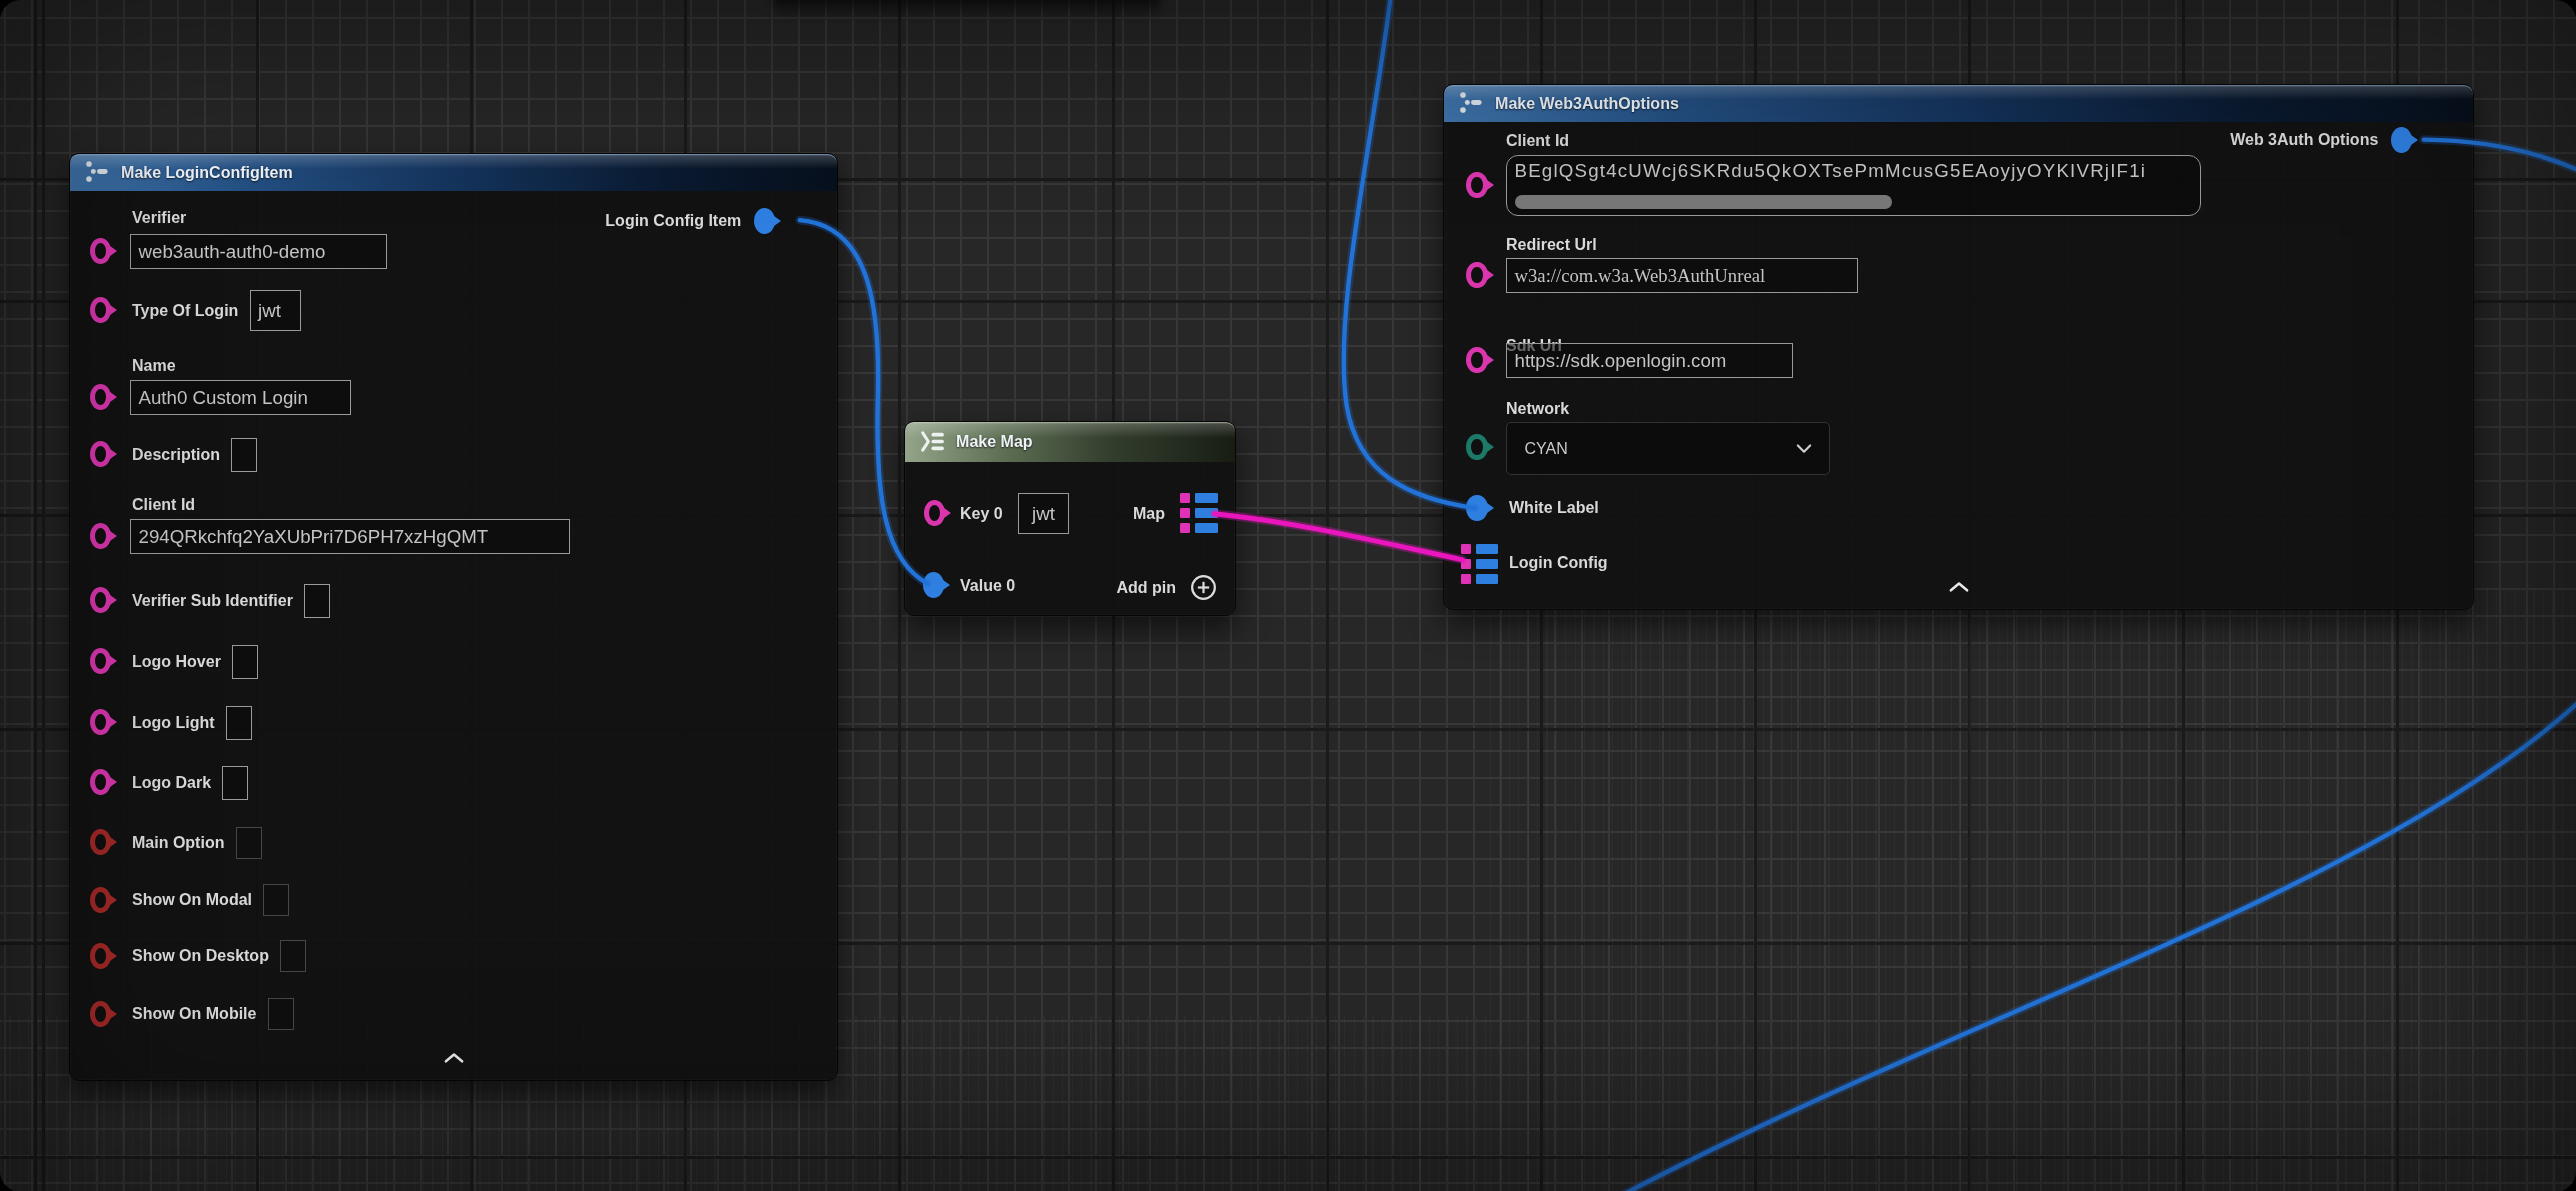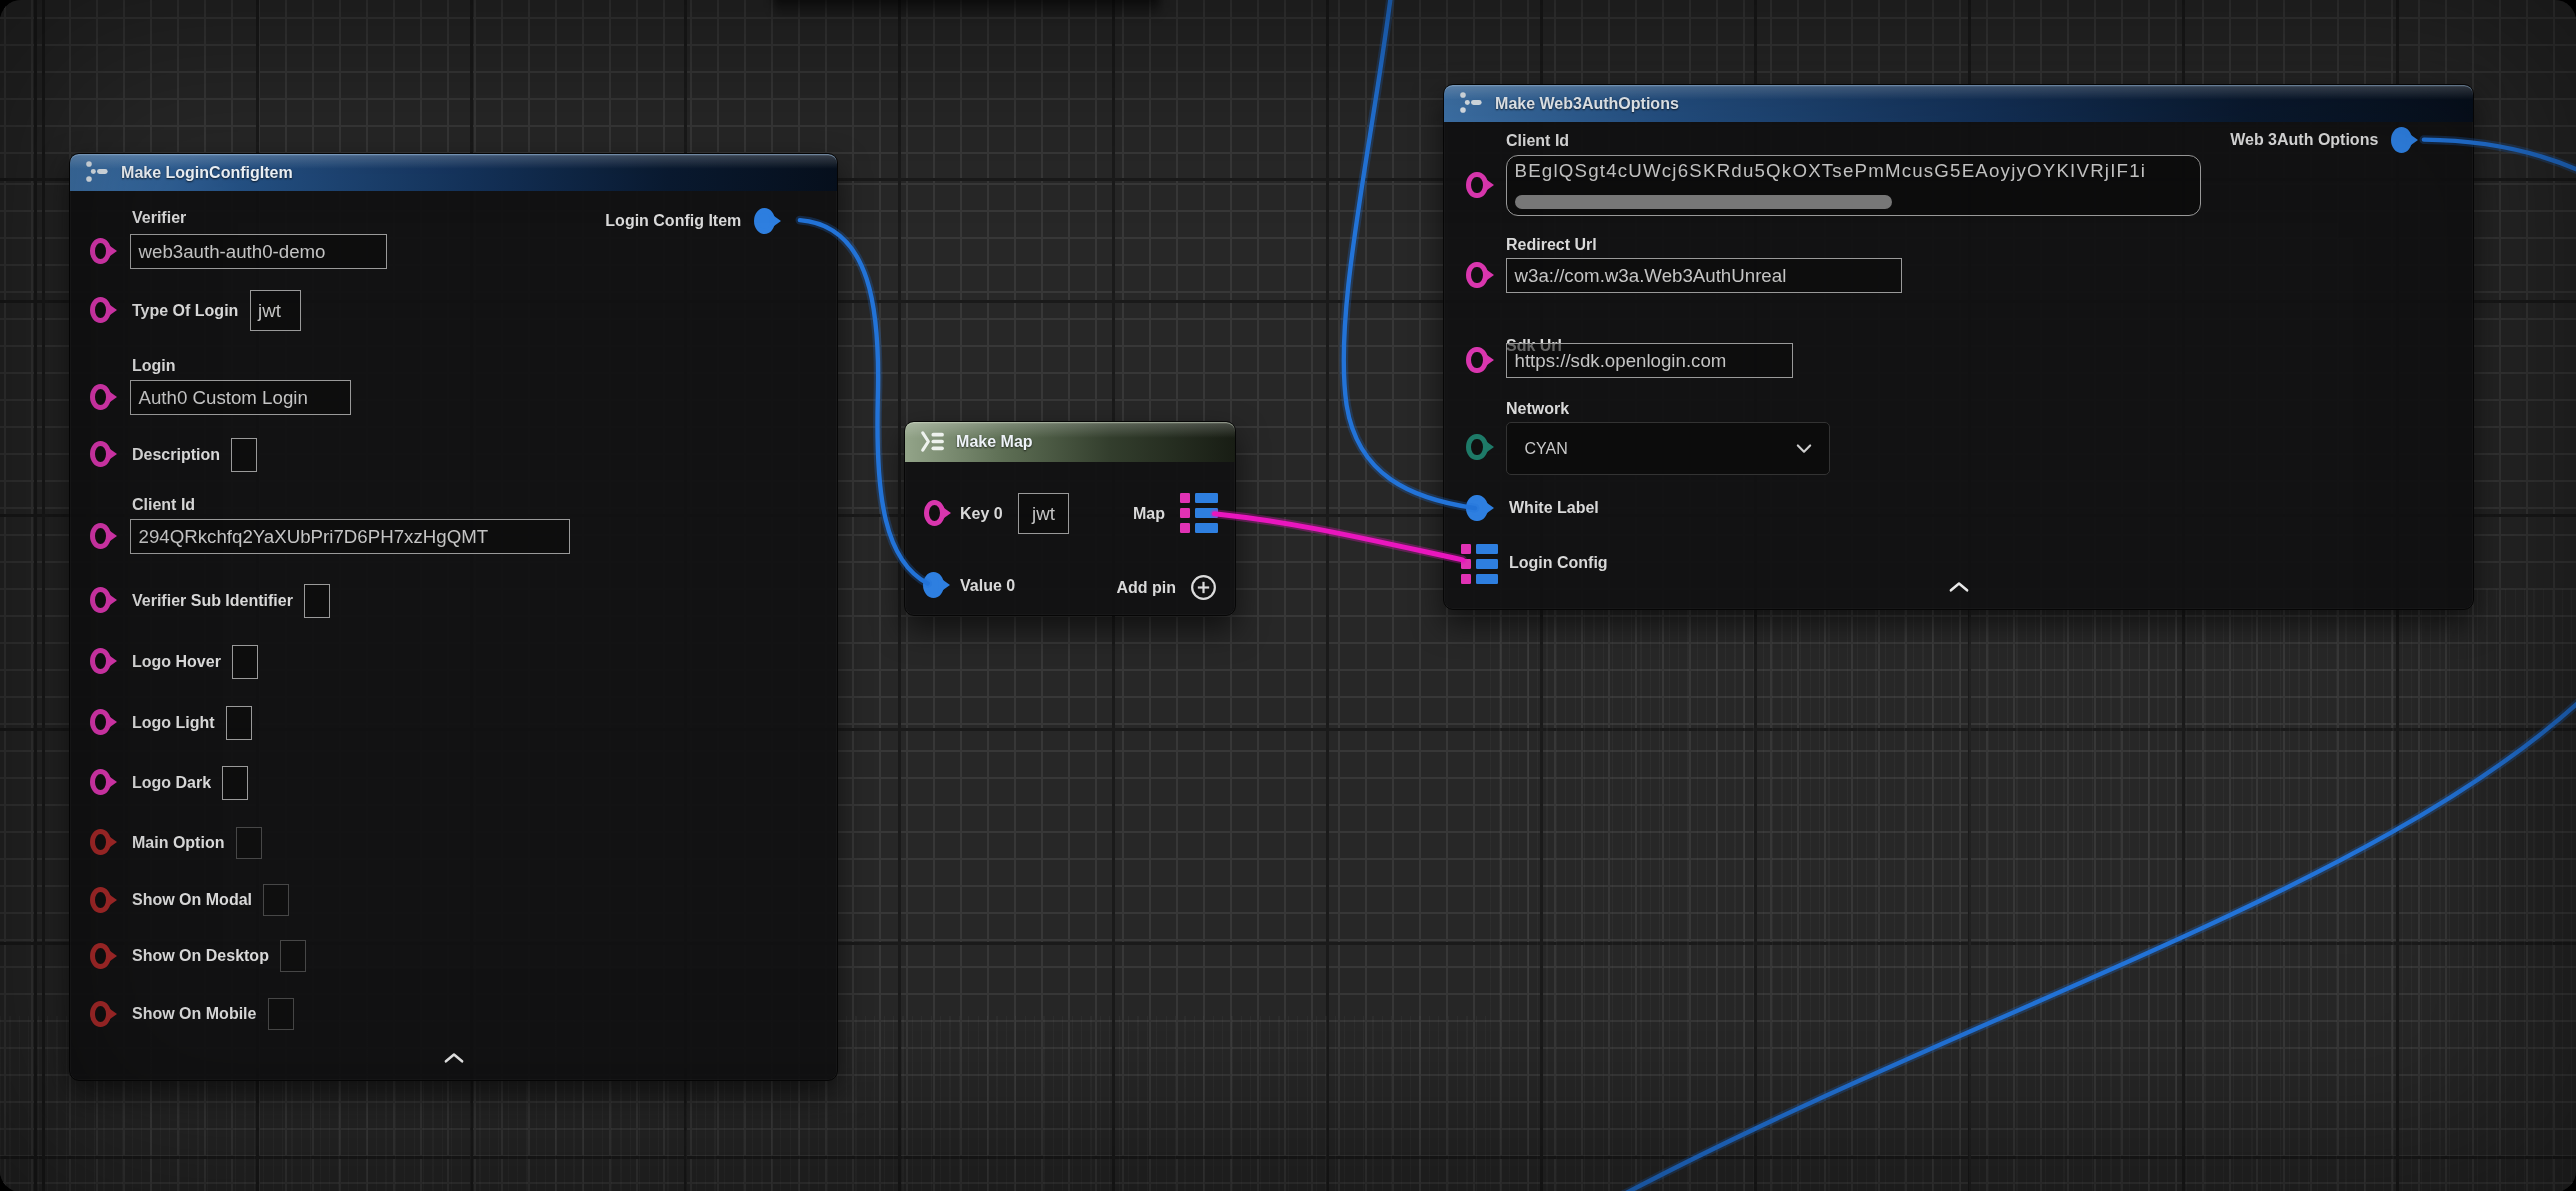--- a/index.html
+++ b/index.html
@@ -87,21 +87,21 @@
           <span>web3auth-auth0-demo</span>
         </div>
         <span class="pin" style="--c: #d936ae; left: 20px; top: 143px;"></span>
         <div class="row" style="top: 136px; height: 41px;">
           <span class="label">Type Of Login</span>
           <div class="tbox" style="width: 51px; height: 41px;">
             <span>jwt</span>
           </div>
         </div>
         <span class="pin" style="--c: #d936ae; left: 20px; top: 230px;"></span>
-        <span class="label stacked-label" style="top: 203px;">Login</span>
+        <span class="label stacked-label" style="top: 203px;">Name</span>
         <div class="tbox" style="width: 221px; height: 35px; position: absolute; left: 60px; top: 226px;">
           <span>Auth0 Custom Login</span>
         </div>
         <span class="pin" style="--c: #d936ae; left: 20px; top: 287px;"></span>
         <div class="row" style="top: 284px; height: 34px;">
           <span class="label">Description</span>
           <div class="tbox" style="width: 26px; height: 34px;"></div>
         </div>
         <span class="pin" style="--c: #d936ae; left: 20px; top: 369px;"></span>
         <span class="label stacked-label" style="top: 342px;">Client Id</span>
@@ -209,21 +209,21 @@
     <div class="outrow" style="right:61px;top:40px;height:30px;">
       <span class="label">Web 3Auth Options</span>
       <span class="pin filled" style="position:relative;--c:#2e7fe0;"></span>
     </div>
     <div id="web3-fields">
         <span class="pin" style="--c: #d936ae; left: 22.4px; top: 87px;"></span>
         <span class="label stacked-label" style="top: 47px;">Client Id</span>
         <div class="tbox bigbox" style="position: absolute; left: 62px; top: 70px; width: 695px; height: 61px; border-radius: 12px;"><span style="letter-spacing: 1.2px;">BEglQSgt4cUWcj6SKRdu5QkOXTsePmMcusG5EAoyjyOYKIVRjIF1i</span><span class="scrollbar" style="width: 377px;"></span></div>
         <span class="pin" style="--c: #d936ae; left: 22.4px; top: 177px;"></span>
         <span class="label stacked-label" style="top: 151px;">Redirect Url</span>
-        <div class="tbox" style="position: absolute; left: 62px; top: 173px; width: 396px; height: 35px;">
+        <div class="tbox" style="position: absolute; left: 62px; top: 173px; width: 352px; height: 35px; font-family: Liberation Serif, serif;">
           <span>w3a://com.w3a.Web3AuthUnreal</span>
         </div>
         <span class="pin" style="--c: #d936ae; left: 22.4px; top: 262px;"></span>
         <span class="label stacked-label" style="top: 252px;">Sdk Url</span>
         <div class="tbox" style="position: absolute; left: 62px; top: 258px; width: 287px; height: 35px;">
           <span>https://sdk.openlogin.com</span>
         </div>
         <span class="pin" style="--c: #1e7a68; left: 22.4px; top: 349px;"></span>
         <span class="label stacked-label" style="top: 315px;">Network</span>
         <div class="dropdown" style="left: 62px; top: 337px; width: 324px; height: 53px; gap: 24px;">

